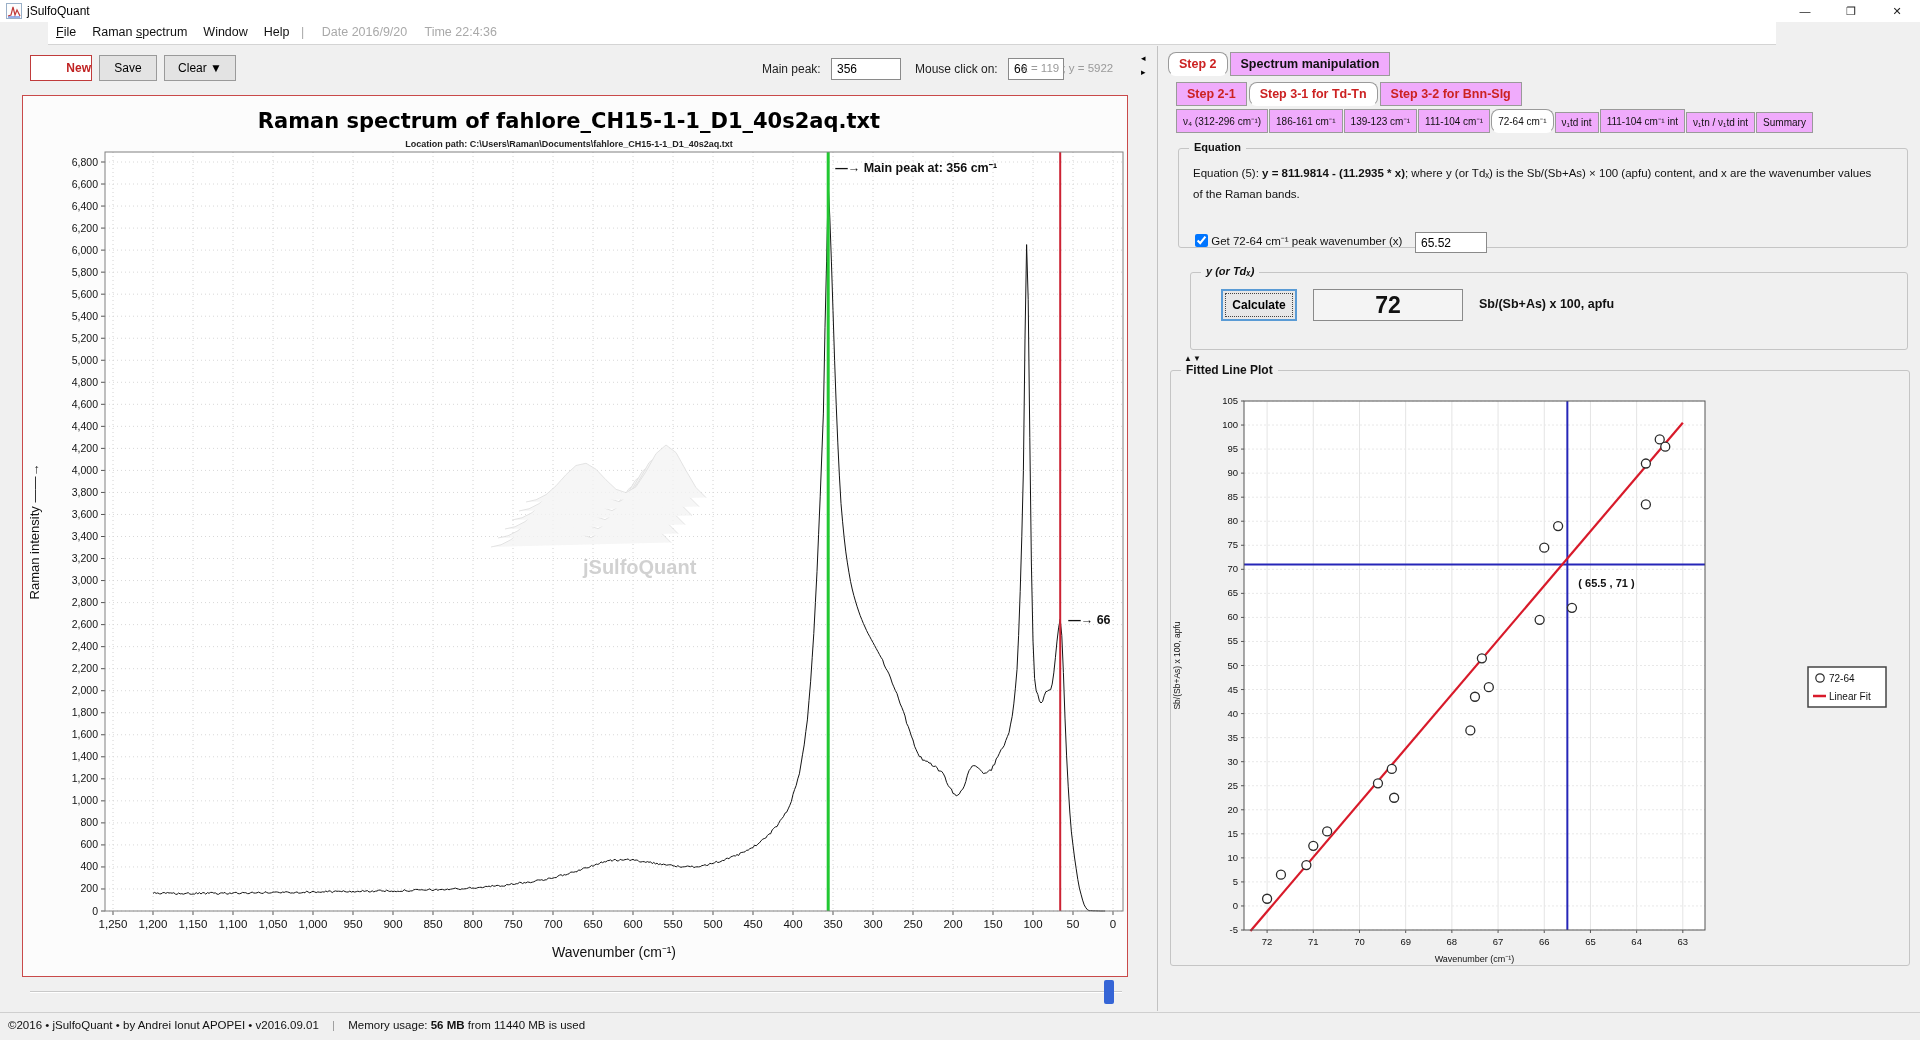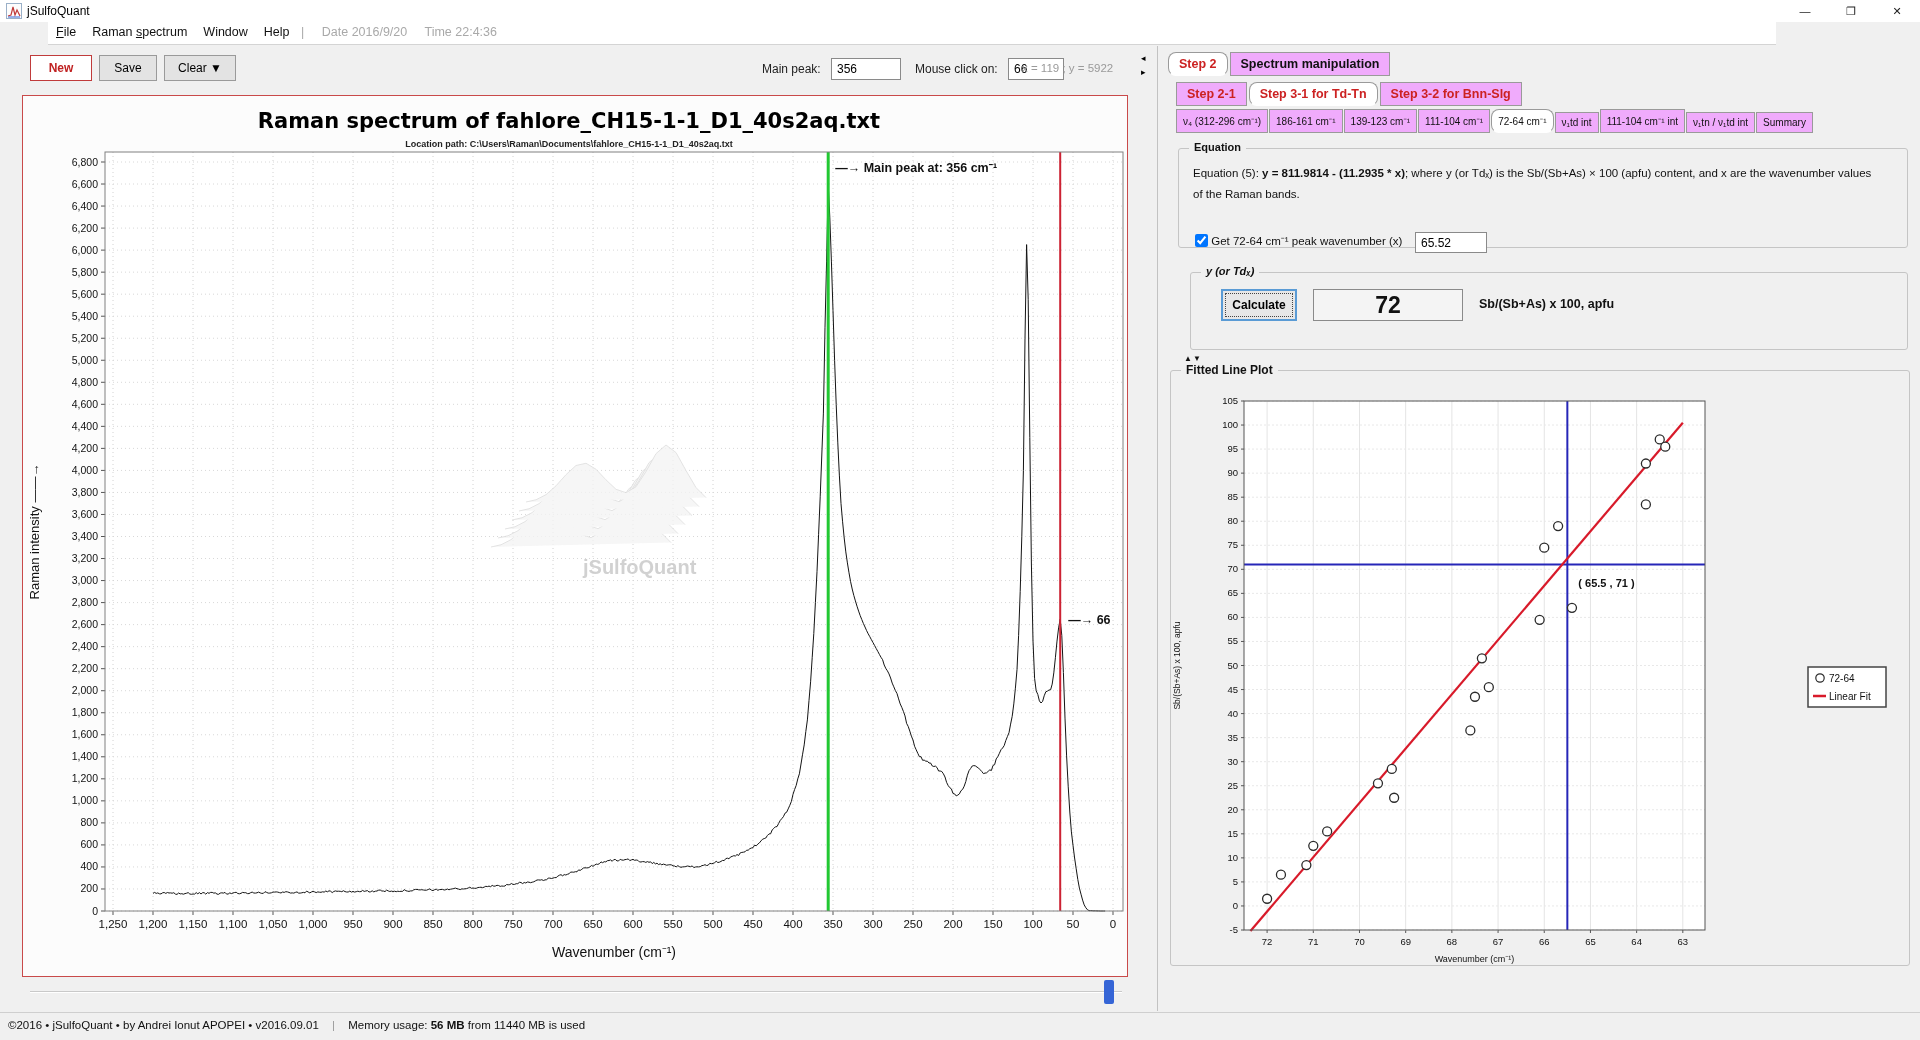--- a/index.html
+++ b/index.html
@@ -19,21 +19,21 @@
   
   #menubar { position:absolute; left:0; top:22px; width:1728px; height:23px; background:#ffffff;
              border-bottom:1px solid #d4d4d4; font-size:12.5px;margin-left:48px; }
   .menu-item { display:inline-block; padding:3px 8px 0 8px; color:#111; }
   #menu-extra { display:inline-block; color:#a9a9a9; padding-top:3px; }
   #menu-extra span { margin-right:14px; }
 
   
   .btn { position:absolute; top:55px; height:26px; background:#e3e3e3; border:1px solid #9a9a9a;
          font-size:12px; text-align:center; font-family:"Liberation Sans",sans-serif; }
-  #btn-new { left:30px; width:62px; background:#fff; border:1.5px solid #c03b3b; color:#c02222; font-weight:bold; }
+  #btn-new { left:30px; width:62px; background:#fff; border:1.5px solid #c03b3b; color:#c02222; font-weight:bold;text-align:right; }
   #btn-save { left:99px; width:58px; }
   #btn-clear { left:164px; width:72px; }
   .tool-label { position:absolute; top:62px; font-size:12px; color:#222; }
   .tool-input { position:absolute; top:58px; height:22px; border:1px solid #8a8a8a; background:#fff;
                 font-size:12px; padding-left:5px; font-family:"Liberation Sans",sans-serif; }
   #coords-text { position:absolute; left:1022px; top:62px; font-size:11.5px; color:#9a9a9a; }
 
   #chart-box { position:absolute; left:22px; top:95px; width:1106px; height:882px;
                border:1.5px solid #c94a4a; background:#fcfcfc; }
   #raman-svg { position:absolute; left:0; top:0; }

